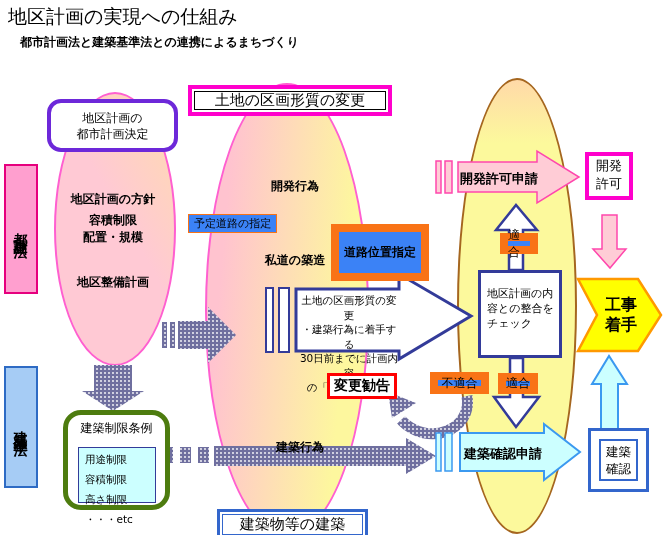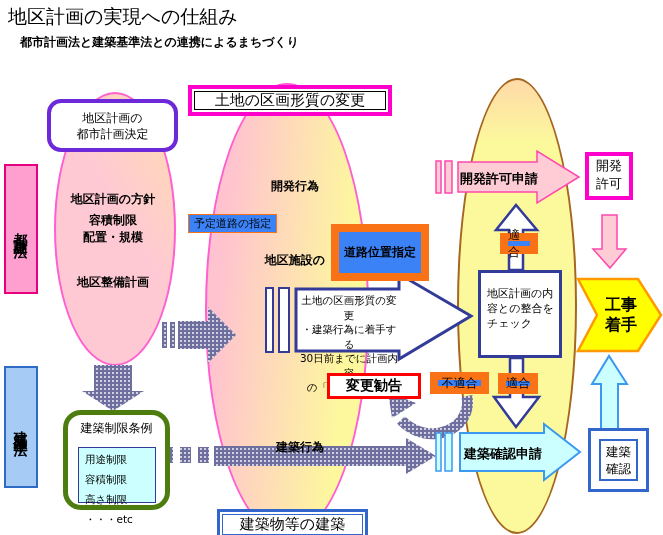--- a/index.html
+++ b/index.html
@@ -123,33 +123,33 @@
   <div class="etxt pre" style="left:55px;top:212px;width:116px;line-height:17px;">容積制限
 配置・規模</div>
   <div class="etxt" style="left:55px;top:274px;width:116px;">地区整備計画</div>
 
   <div class="banner banner-mg" style="left:188px;top:85px;width:204px;height:31px;">
     <div class="inner">土地の区画形質の変更</div>
   </div>
 
 
   <div class="etxt" style="left:245px;top:178px;width:100px;">開発行為</div>
-  <div class="etxt" style="left:240px;top:252px;width:110px;">地区施設の</div>
+  <div class="etxt" style="left:240px;top:252px;width:110px;">私道の築造</div>
   <div class="etxt" style="left:245px;top:439px;width:110px;">建築行為</div>
 
   <div class="navybox" style="left:188px;top:214px;padding:1px 5px;border-width:1px;font-size:11px;">予定道路の指定</div>
   <div class="navybox bold" style="left:331px;top:224px;padding:12px 5px;">道路位置指定</div>
 
   <div class="abs pre ctr" style="left:298px;top:293px;width:102px;font-size:10.5px;line-height:14.5px;">土地の区画形質の変更
 ・建築行為に着手する
 30日前までに計画内容
 の「届出」が必要</div>
 
   <div class="abs bold" style="left:327px;top:373px;background:#fff;border:3px solid #ff0000;
-       padding:1px 16px;font-size:14px;">変更勧告</div>
+       padding:1px 4px;font-size:14px;">変更勧告</div>
 
   <div class="navybox" style="left:500px;top:233px;width:38px;height:21px;">適合</div>
   <div class="navybox" style="left:430px;top:372px;width:59px;height:22px;">不適合</div>
   <div class="navybox" style="left:498px;top:373px;width:40px;height:21px;">適合</div>
 
   <div class="abs pre" style="left:478px;top:270px;width:84px;height:88px;background:#fff;
        border:3px solid #333b99;box-sizing:border-box;font-size:11px;line-height:15px;padding:13px 2px 0 6px;">地区計画の内
 容との整合を
 チェック</div>
 

